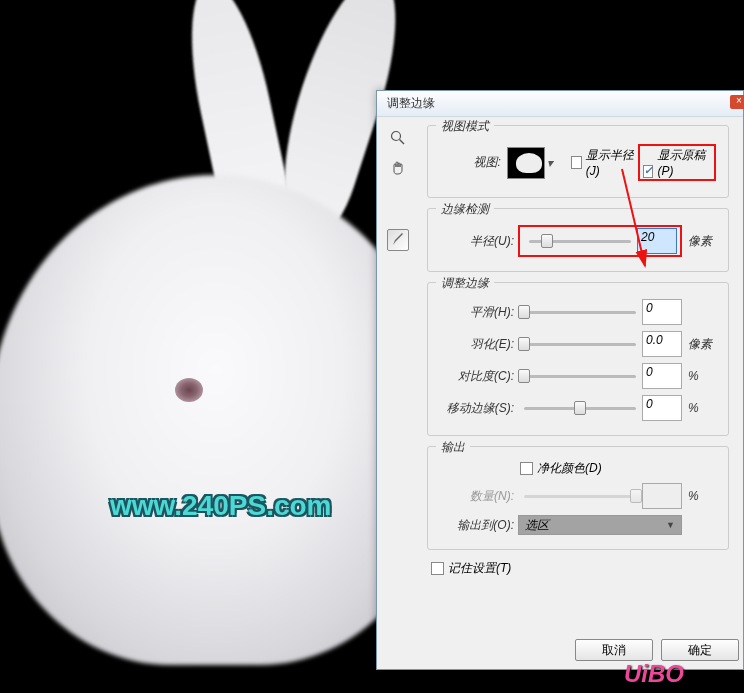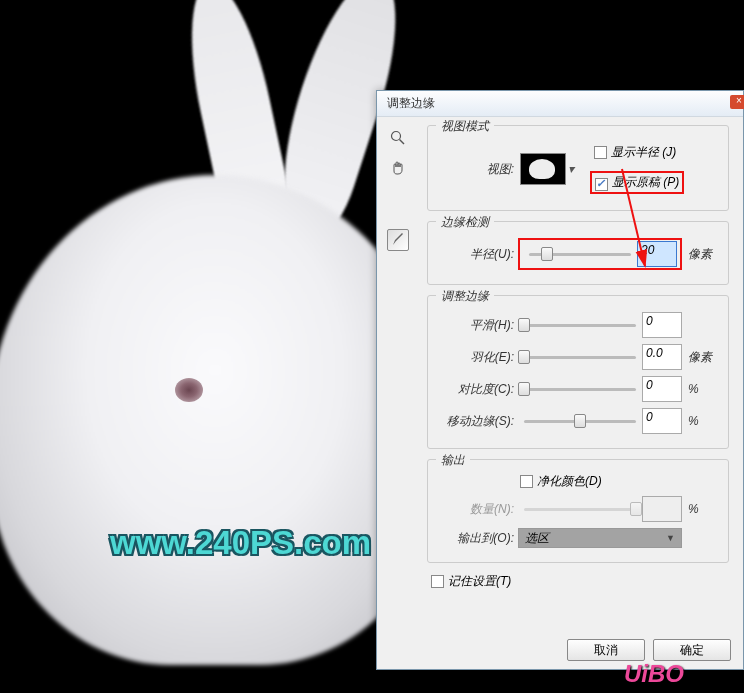--- a/index.html
+++ b/index.html
@@ -39,22 +39,22 @@
     }
     .rabbit-eye {
       position: absolute;
       top: 378px; left: 175px;
       width: 28px; height: 24px;
       background: radial-gradient(ellipse, #6a4550 0%, #8a6570 40%, #b8a0a8 80%);
       border-radius: 50%;
     }
     .watermark {
       position: absolute;
-      top: 524px; left: 110px;
-      font-size: 33px;
+      top: 490px; left: 110px;
+      font-size: 28px;
       font-weight: bold;
       color: #4dd8d4;
       text-shadow: -2px -2px 0 #1a5560, 2px -2px 0 #1a5560, -2px 2px 0 #1a5560, 2px 2px 0 #1a5560;
       z-index: 5;
       font-family: Arial, sans-serif;
     }
     .uibo { position:absolute; bottom:5px; right:60px; color:#ec4899; font-size:24px; font-style:italic; font-weight:bold; z-index:20; text-shadow:1px 1px 2px #000;}
     
     .dialog {
       position: absolute;
@@ -122,21 +122,21 @@
     }
     .thumb::after{
       content:""; position:absolute; top:5px; left:8px; width:26px; height:20px; background:#eee; border-radius:50% 50% 40% 40%;
     }
     .thumb-arrow { width: 12px; color: #555; padding-left:2px;}
     
     .cb-row { display: flex; align-items: center; margin: 3px 0; }
     .cb { width: 13px; height: 13px; border: 1px solid #888; background: #fff; margin-right: 4px; position: relative; }
     .cb.checked::after { content: "✓"; color: #4a7bc4; font-size: 11px; position: absolute; top: -2px; left: 0px; font-weight: bold;}
     
-    .cb-group-right { display: flex; flex-direction: column; gap: 4px; margin-left: 16px; }
+    .cb-group-right { display: flex; gap: 4px; margin-left: 16px; }
     
     .hi-red { border: 2px solid #e11; padding: 1px 3px; }
     
     .slider-track {
       flex: 1; height: 3px; background: #bbb; position: relative; margin: 0 6px; border-radius: 2px;
     }
     .slider-thumb {
       position: absolute; top: -6px; width: 12px; height: 14px;
       background: linear-gradient(#fafafa,#ddd); border: 1px solid #888; border-radius: 2px;
       transform: translateX(-50%);
@@ -150,21 +150,21 @@
     
     .select-box { flex:1; height: 20px; border: 1px solid #999; background: #a3a3a3; display: flex; align-items: center; justify-content: space-between; padding: 0 6px 0 6px; }
     .select-arrow{ font-size:9px; color:#444;}
     
     .arrow-annot {
       position: absolute;
       pointer-events: none;
       z-index: 15;
     }
     
-    .btn-bar { position: absolute; bottom: 8px; right: 12px; display: flex; gap: 8px;}
+    .btn-bar { position: absolute; bottom: 8px; right: 4px; display: flex; gap: 8px;}
     .btn { width: 78px; height: 22px; border: 1px solid #888; background: linear-gradient(#fefefe,#e5e5e5); border-radius: 2px; display:flex; align-items:center; justify-content:center;}
   </style>
 </head>
 <body>
 
 <div class="rabbit-bg">
   <div class="rabbit-ear1"></div>
   <div class="rabbit-ear2"></div>
   <div class="rabbit-body"></div>
   <div class="rabbit-eye"></div>

